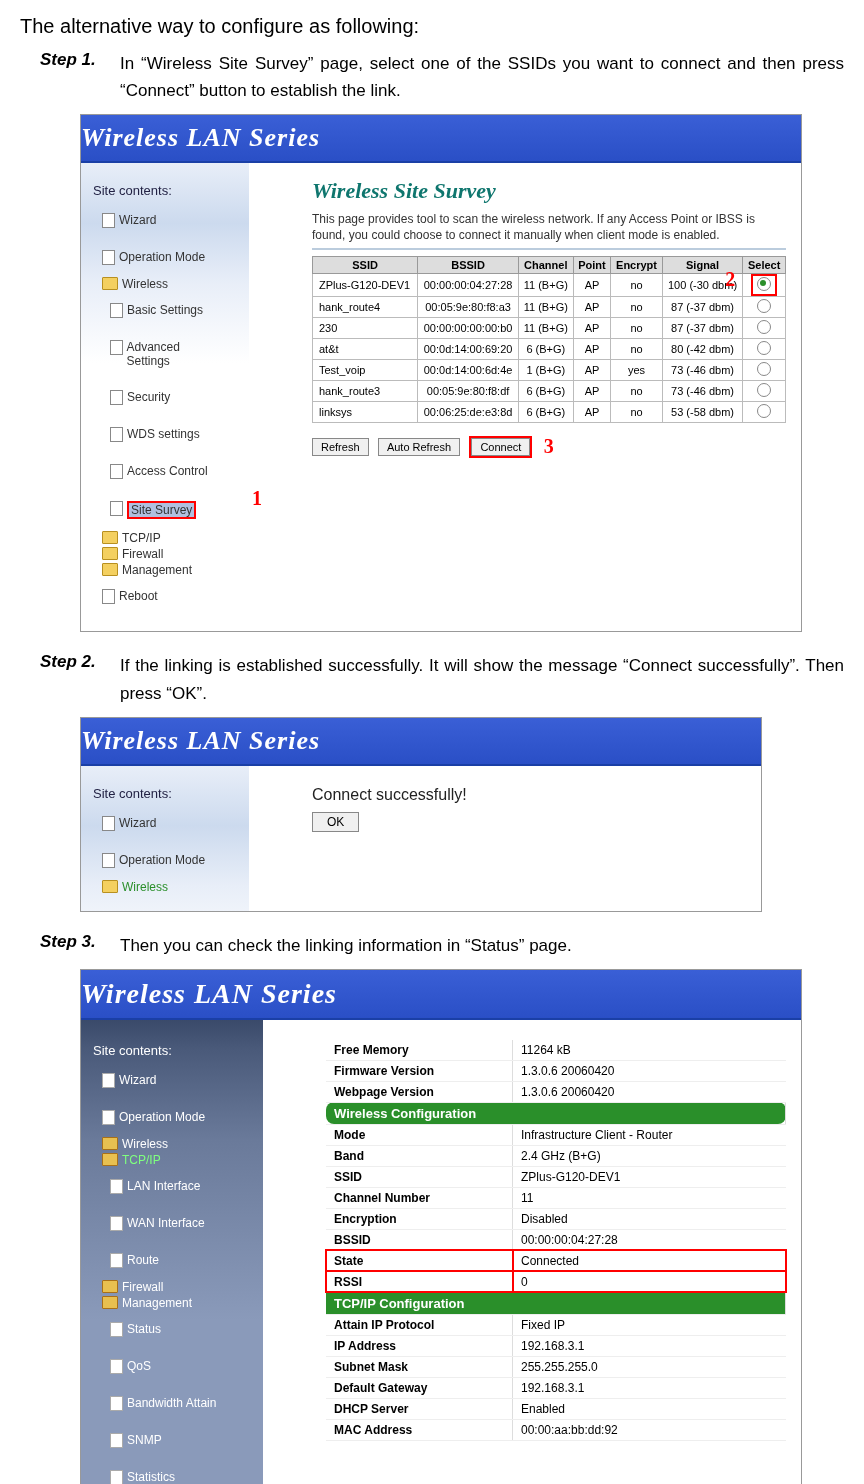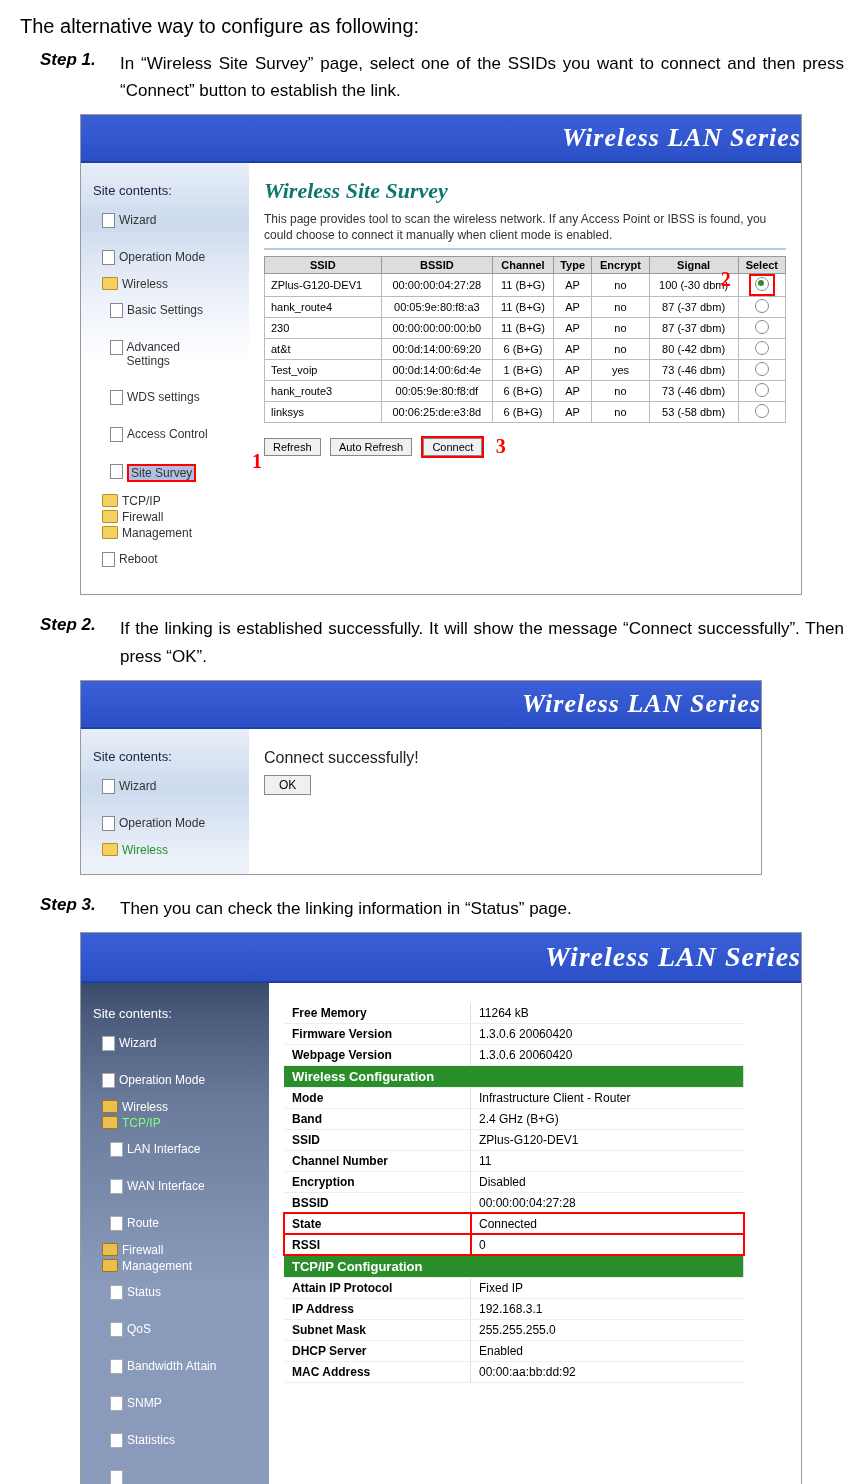--- a/index.html
+++ b/index.html
@@ -5,22 +5,22 @@
 body { margin: 0; font-family: Arial, sans-serif; background: #fff; color: #000; width: 864px; }
 .page { padding: 10px 20px; }
 .intro { font-size: 20px; margin: 5px 0 12px 0; }
 .step-row { display: flex; margin: 8px 0 8px 20px; }
 .step-label { font-style: italic; font-weight: bold; font-size: 17px; width: 80px; flex-shrink: 0; }
 .step-text { font-size: 17px; line-height: 1.6; text-align: justify; flex: 1; }
 .shot-wrap { margin: 10px 0 20px 60px; }
 .shot1 { width: 720px; border: 1px solid #999; }
 .shot2 { width: 680px; border: 1px solid #999; }
 .shot3 { width: 720px; border: 1px solid #999; }
-.banner { background: linear-gradient(to bottom, #3a5fd6, #2a4fc6); color: #fff; font-family: Georgia, serif; font-style: italic; font-weight: bold; letter-spacing: 1px; font-size: 26px; text-align: right; padding: 8px 0; border-bottom: 2px solid #1a3fa6; }
-.pane { display: flex; background: #fff; }
+.banner { background: linear-gradient(to bottom, #3a5fd6, #2a4fc6); color: #fff; font-family: Georgia, serif; font-style: italic; font-weight: bold; letter-spacing: 1px; font-size: 26px; text-align: left; padding: 8px 0; border-bottom: 2px solid #1a3fa6; }
+.pane { display: flex; background: #fff; gap: 48px; }
 .side { width: 160px; background: linear-gradient(to bottom, #e8eef8 0, #ccdaee 60px, #e8eef8 120px, #fff 200px); padding: 5px 0 15px 8px; font-size: 12px; position: relative; }
 .side-title { color: #224; font-size: 13px; margin: 15px 0 5px 4px; }
 .nav-item { display: flex; align-items: flex-start; gap: 4px; margin: 2px 7px; padding-left: 14px; color: #333; }
 .nav-item.top { padding-left: 6px; }
 .nav-item.folder::before { content: ""; display: inline-block; width: 14px; height: 11px; background: #f4d060; border: 1px solid #b89020; border-radius: 1px; }
 .nav-item.page::before { content: ""; display: inline-block; width: 11px; height: 13px; background: #fff; border: 1px solid #888; position: relative; }
 .content { flex: 1; padding: 10px 15px; font-size: 12px; }
 .h-survey { color: #0f766e; font-family: Georgia, serif; font-style: italic; font-weight: bold; font-size: 22px; margin: 5px 0 8px 0; }
 .desc-small { font-size: 12px; color: #333; line-height: 1.3; margin-bottom: 4px; }
 .hr-blue { height: 2px; background: #bcd; margin: 2px 0 6px 0; }
@@ -75,20 +75,23 @@
           <div class="nav-item top folder">
               <span>Wireless</span>
             </div>
           <div class="nav-item page">
               <span>Basic Settings</span>
             </div>
           <div class="nav-item page">
               <span>Advanced Settings</span>
             </div>
           <div class="nav-item page">
+              <span>Security</span>
+            </div>
+          <div class="nav-item page">
               <span>WDS settings</span>
             </div>
           <div class="nav-item page">
               <span>Access Control</span>
             </div>
           <div class="nav-item page rel">
             <span class="redbox" style="padding:0 2px; background:#b0c0e0;">Site Survey</span>
             <span class="rednum" style="right:-20px; top:-4px;">1</span>
           </div>
           <div class="nav-item top folder">
@@ -107,21 +110,21 @@
         <div class="content rel">
           <div class="h-survey">Wireless Site Survey</div>
           <div class="desc-small">This page provides tool to scan the wireless network. If any Access Point or IBSS is found, you could choose to connect it manually when client mode is enabled.</div>
           <div class="hr-blue"></div>
           <table class="scan">
             <tbody>
                 <tr>
               <th>SSID</th>
               <th>BSSID</th>
               <th>Channel</th>
-              <th>Type</th>
+              <th>Point</th>
               <th>Encrypt</th>
               <th>Signal</th>
               <th>Select</th>
             </tr>
             <tr>
               <td>ZPlus-G120-DEV1</td>
               <td>00:00:00:04:27:28</td>
               <td>11 (B+G)</td>
               <td>AP</td>
               <td>no</td>
@@ -289,21 +292,21 @@
                 </tr>
             <tr>
                   <td>Firmware Version</td>
                   <td>1.3.0.6 20060420</td>
                 </tr>
             <tr>
                   <td>Webpage Version</td>
                   <td>1.3.0.6 20060420</td>
                 </tr>
             <tr>
-                  <td colspan="2" class="sect-bar" style="font-weight:bold;">Wireless Configuration</td>
+                  <td colspan="2" class="sect-bar" style="font-weight:bold;border-radius:8px;">Wireless Configuration</td>
                 </tr>
             <tr>
                   <td>Mode</td>
                   <td>Infrastructure Client - Router</td>
                 </tr>
             <tr>
                   <td>Band</td>
                   <td>2.4 GHz (B+G)</td>
                 </tr>
             <tr>
@@ -339,20 +342,24 @@
                 </tr>
             <tr>
                   <td>IP Address</td>
                   <td>192.168.3.1</td>
                 </tr>
             <tr>
                   <td>Subnet Mask</td>
                   <td>255.255.255.0</td>
                 </tr>
             <tr>
+                  <td>Default Gateway</td>
+                  <td>192.168.3.1</td>
+                </tr>
+            <tr>
                   <td>DHCP Server</td>
                   <td>Enabled</td>
                 </tr>
             <tr>
                   <td>MAC Address</td>
                   <td>00:00:aa:bb:dd:92</td>
                 </tr>
           </tbody>
             </table>
         </div>

